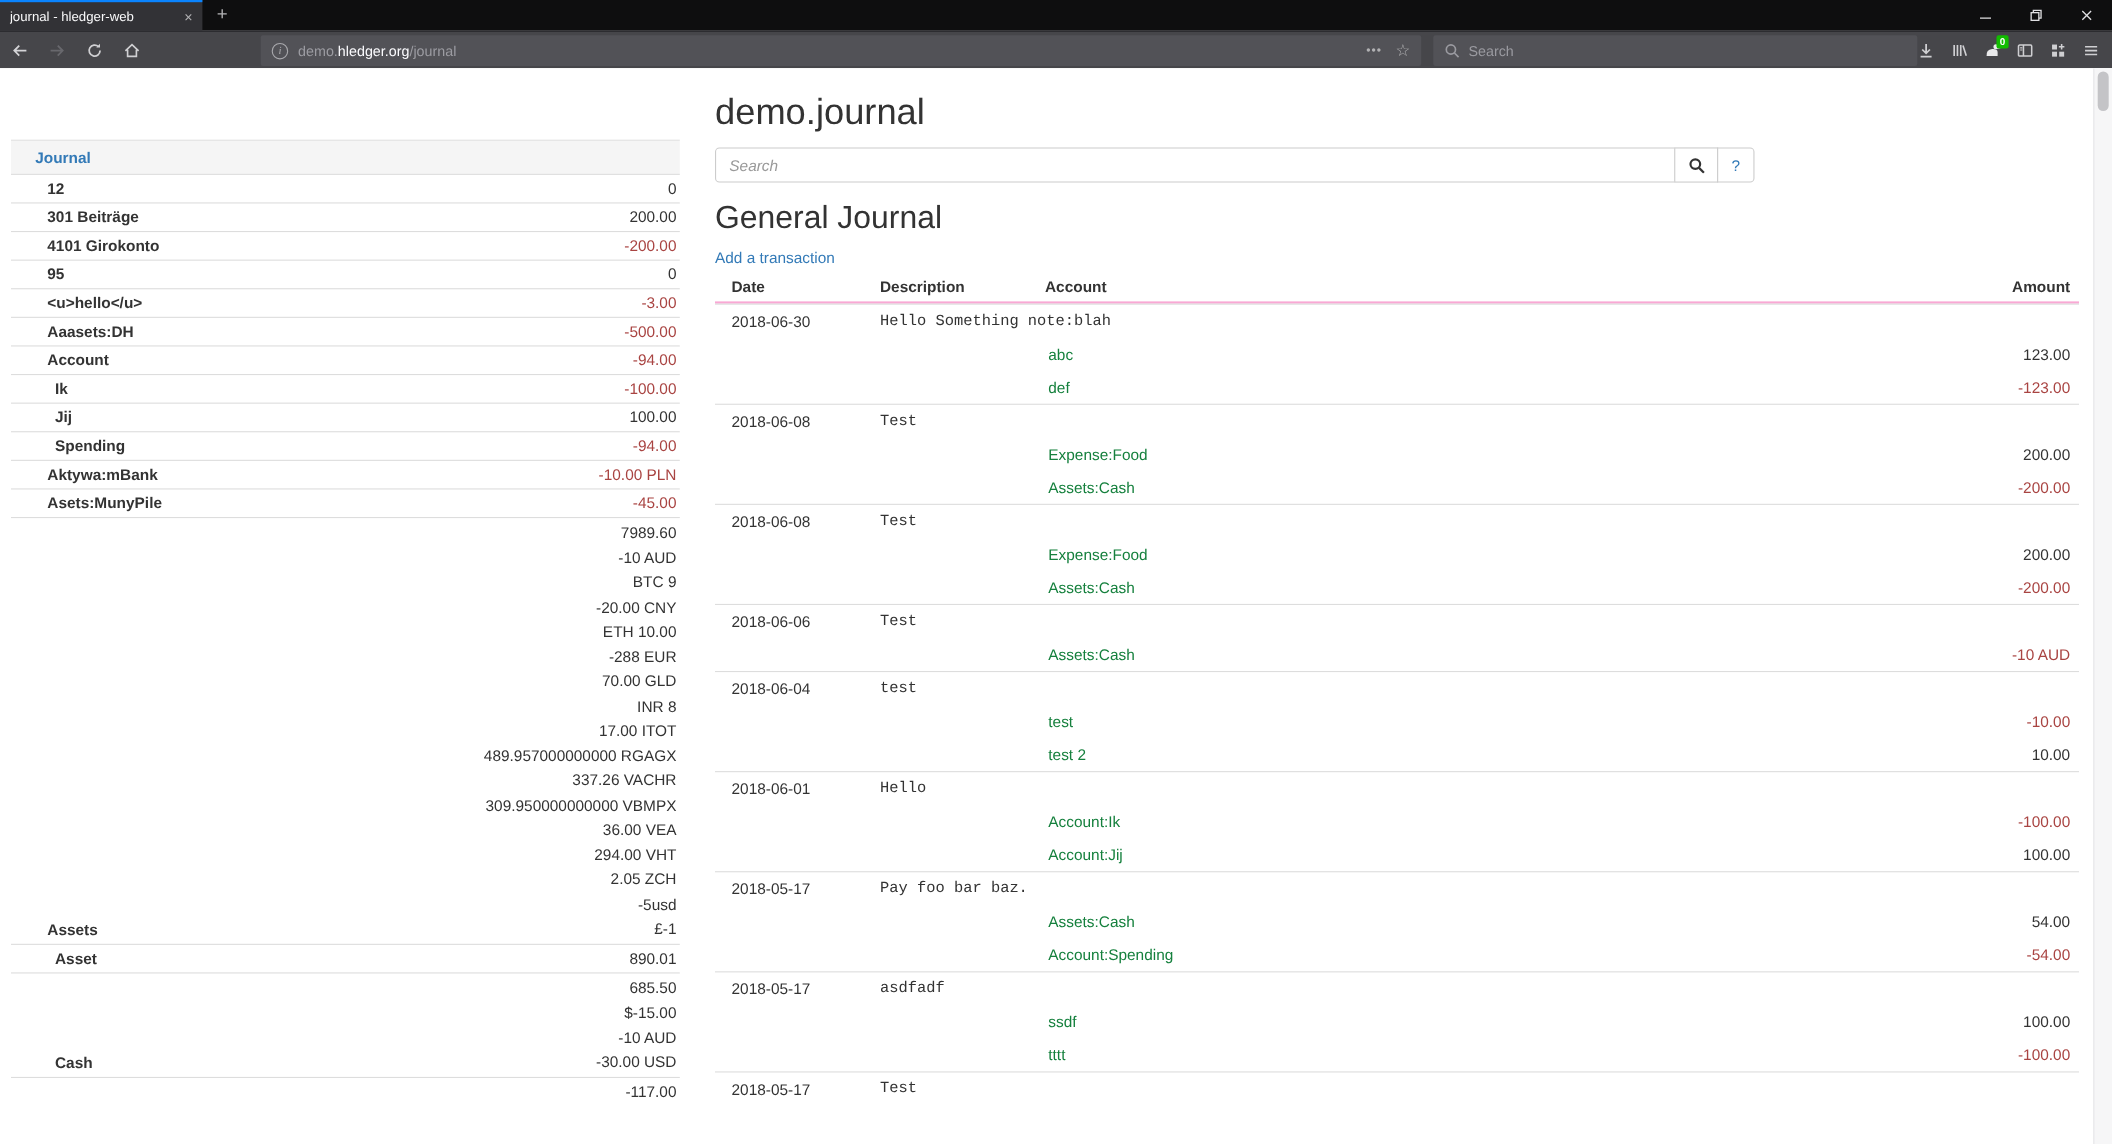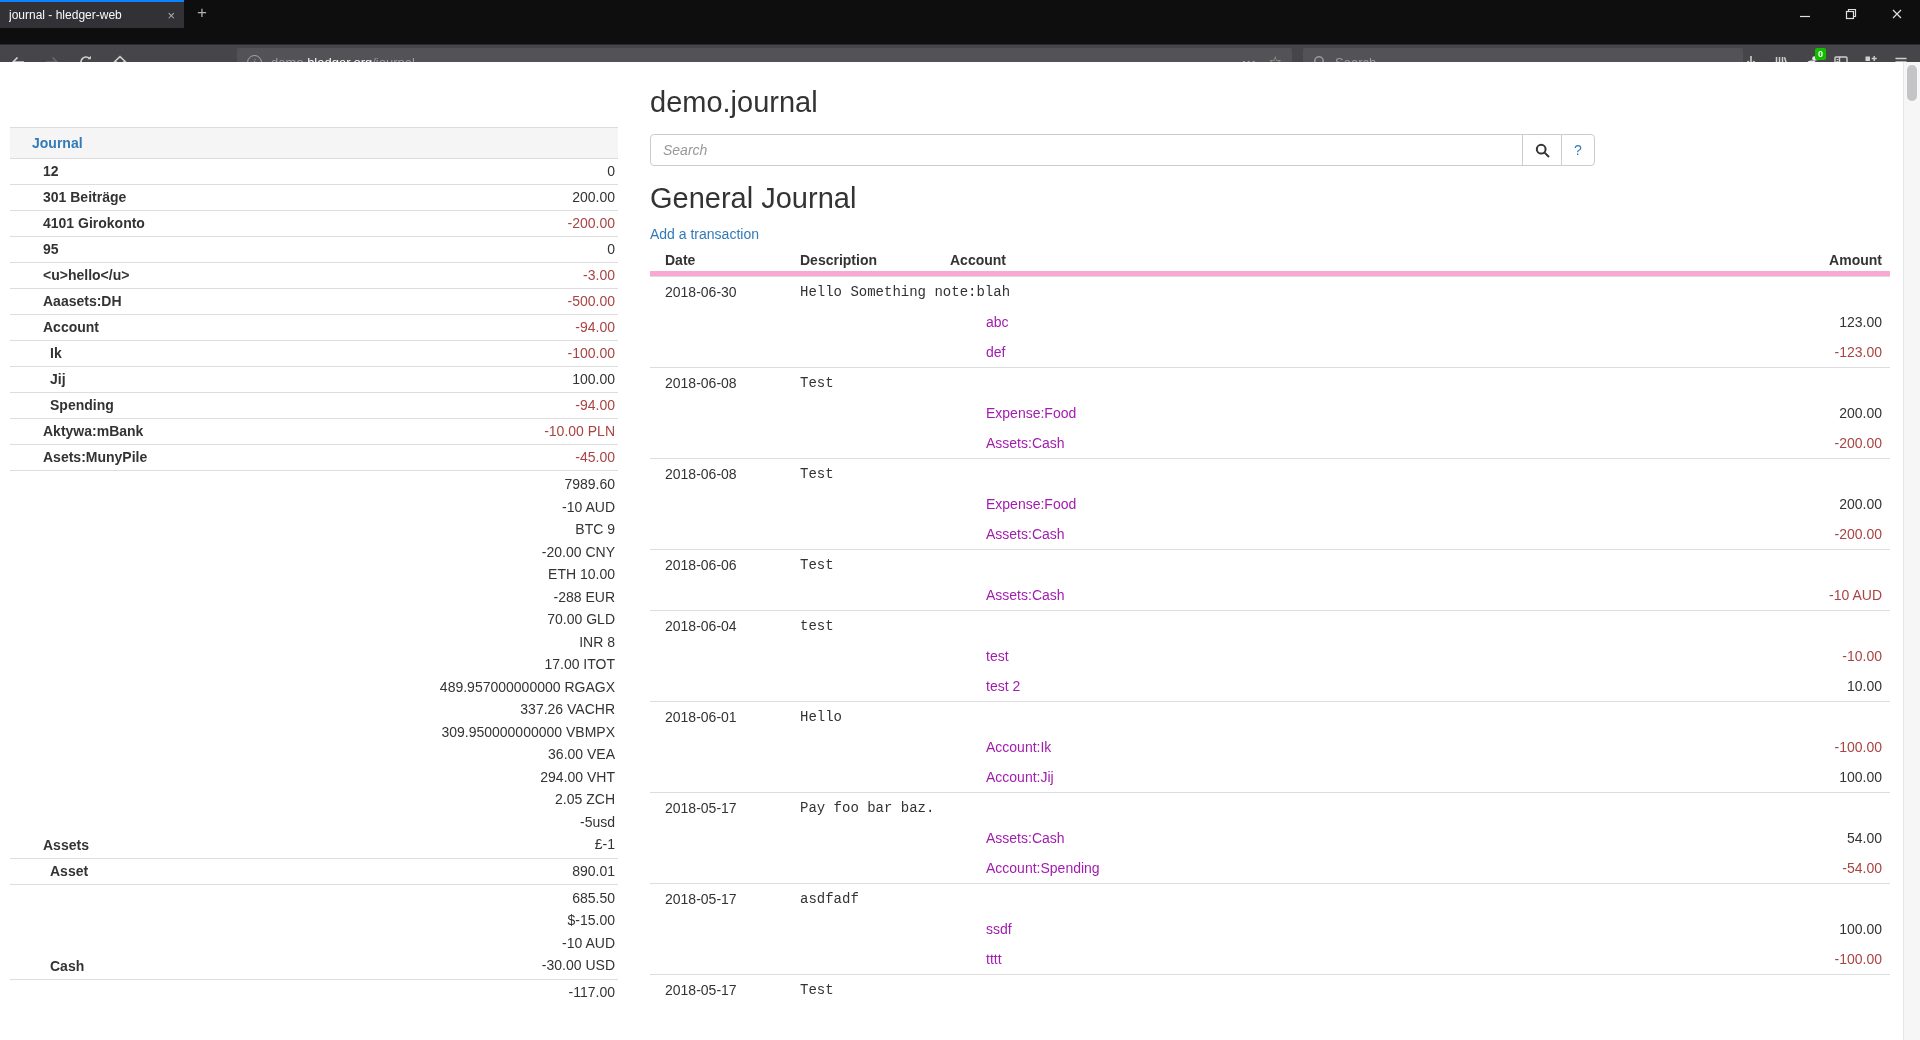--- a/index.html
+++ b/index.html
@@ -1,21 +1,21 @@
 <!DOCTYPE html>
 <html><head>
 <meta charset="utf-8">
 <style>
   * { margin:0; padding:0; box-sizing:border-box; }
   html,body { width:1920px; height:1040px; overflow:hidden; background:#fff;
     font-family:"Liberation Sans","DejaVu Sans",sans-serif; color:#333; }
 
   
   .chrome { position:absolute; top:0; left:0; width:1920px; height:62px; }
-  .tabbar { position:relative; height:44px; background:#0e0e0f; }
+  .tabbar { position:relative; height:28px; background:#0e0e0f; }
   .tab { position:absolute; left:0; top:0; width:184px; height:28px; background:#323236;
     border-top:2px solid #0a84ff; display:flex; align-items:center; padding:0 9px; }
   .tab-title { flex:1; color:#f9f9fa; font-size:12px; white-space:nowrap; overflow:hidden; }
   .tab-close { color:#b1b1b3; font-size:13px; margin-left:6px; cursor:default; }
   .newtab { position:absolute; left:188px; top:0; width:28px; height:28px; color:#b1b1b3;
     font-size:17px; text-align:center; line-height:26px; }
   .winctl { position:absolute; right:0; top:0; height:28px; display:flex; }
   .winbtn { width:46px; height:28px; display:flex; align-items:center; justify-content:center; }
 
   .toolbar { position:relative; height:34px; background:#46464a; border-top:1px solid #2a2a2e; }
@@ -50,42 +50,42 @@
   .sb-head a { color:#337ab7; font-weight:bold; text-decoration:none; }
   .srow { display:flex; align-items:flex-end; border-top:1px solid #ddd; padding:2px 3px 2px 0; }
   .sname { line-height:21px; padding-left:33px; color:#333; text-decoration:none; white-space:nowrap;font-weight:bold; }
   .srow.lvl2 .sname { padding-left:40px; }
   .samts { flex:1; text-align:right; line-height:21px; }
   .samts.multi div { line-height:22.5px; }
   .srow.neg .samts { color:#a94442; }
 
   
   .main { position:absolute; left:650px; top:0; width:1240px; }
-  .page-title { margin-top:20px; font-size:29px; font-weight:500; color:#333; line-height:40px; }
+  .page-title { margin-top:20px; font-size:33px; font-weight:500; color:#333; line-height:40px; }
   .search-group { margin-top:12px; display:flex; height:32px; }
   .search-group input { width:873px; height:32px; border:1px solid #ccc; border-radius:4px 0 0 4px;
     padding:0 12px; font-size:14px; color:#555; outline:none; }
   .search-group input::placeholder { font-style:italic; color:#999; }
   .btn { height:32px; background:#fff; border:1px solid #ccc; margin-left:-1px;
     display:flex; align-items:center; justify-content:center; font-size:14px; cursor:pointer; }
   .btn-mag { width:40px; }
   .btn-help { width:34px; border-radius:0 4px 4px 0; color:#337ab7; }
   .section-title { margin-top:15px; font-size:29px; font-weight:500; color:#333; line-height:34px; }
   .add-link { display:inline-block; margin-top:9px; color:#337ab7; font-size:14px; text-decoration:none; line-height:20px; }
 
   .jtable { margin-top:5px; font-size:14px; }
-  .jhead { position:relative; height:27px; line-height:22px; border-bottom:5px solid #f9a8d4; font-weight:bold; }
+  .jhead { position:relative; height:27px; line-height:22px; border-bottom:2px solid #f9a8d4; font-weight:bold; }
   .jhead span { position:absolute; top:0; }
   .col-date { left:15px; } .col-desc { left:150px; } .col-acct { left:300px; }
   .col-amt { right:8px; }
   .txn { position:relative; border-top:1px solid #ddd; }
   .tline, .pline { position:relative; height:30px; line-height:30px; }
   .tdate { position:absolute; left:15px; }
   .tdesc { position:absolute; left:150px;font-family:Liberation Mono, monospace; }
-  .pacct { position:absolute; left:303px; color:#a21caf; text-decoration:none;margin-left:33px; }
+  .pacct { position:absolute; left:303px; color:#15803d; text-decoration:none; }
   .pamt { position:absolute; right:8px; }
   .pamt.neg { color:#a94442; }
 
   svg { display:block; }
 </style>
 </head>
 <body>
 
 <div class="chrome">
   <div class="tabbar">

